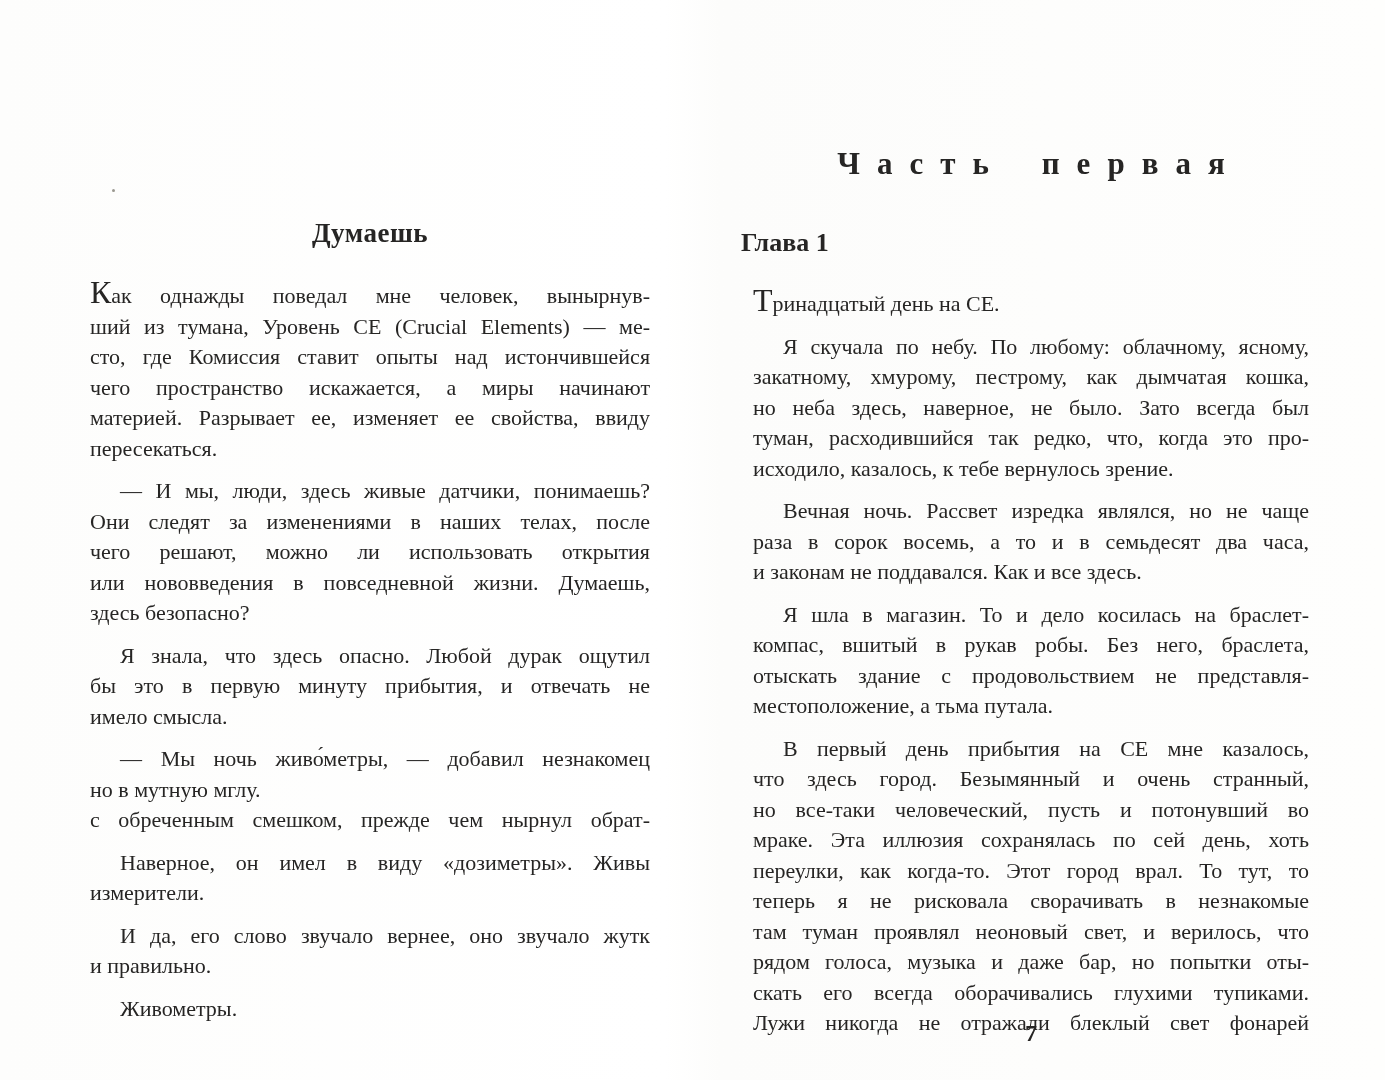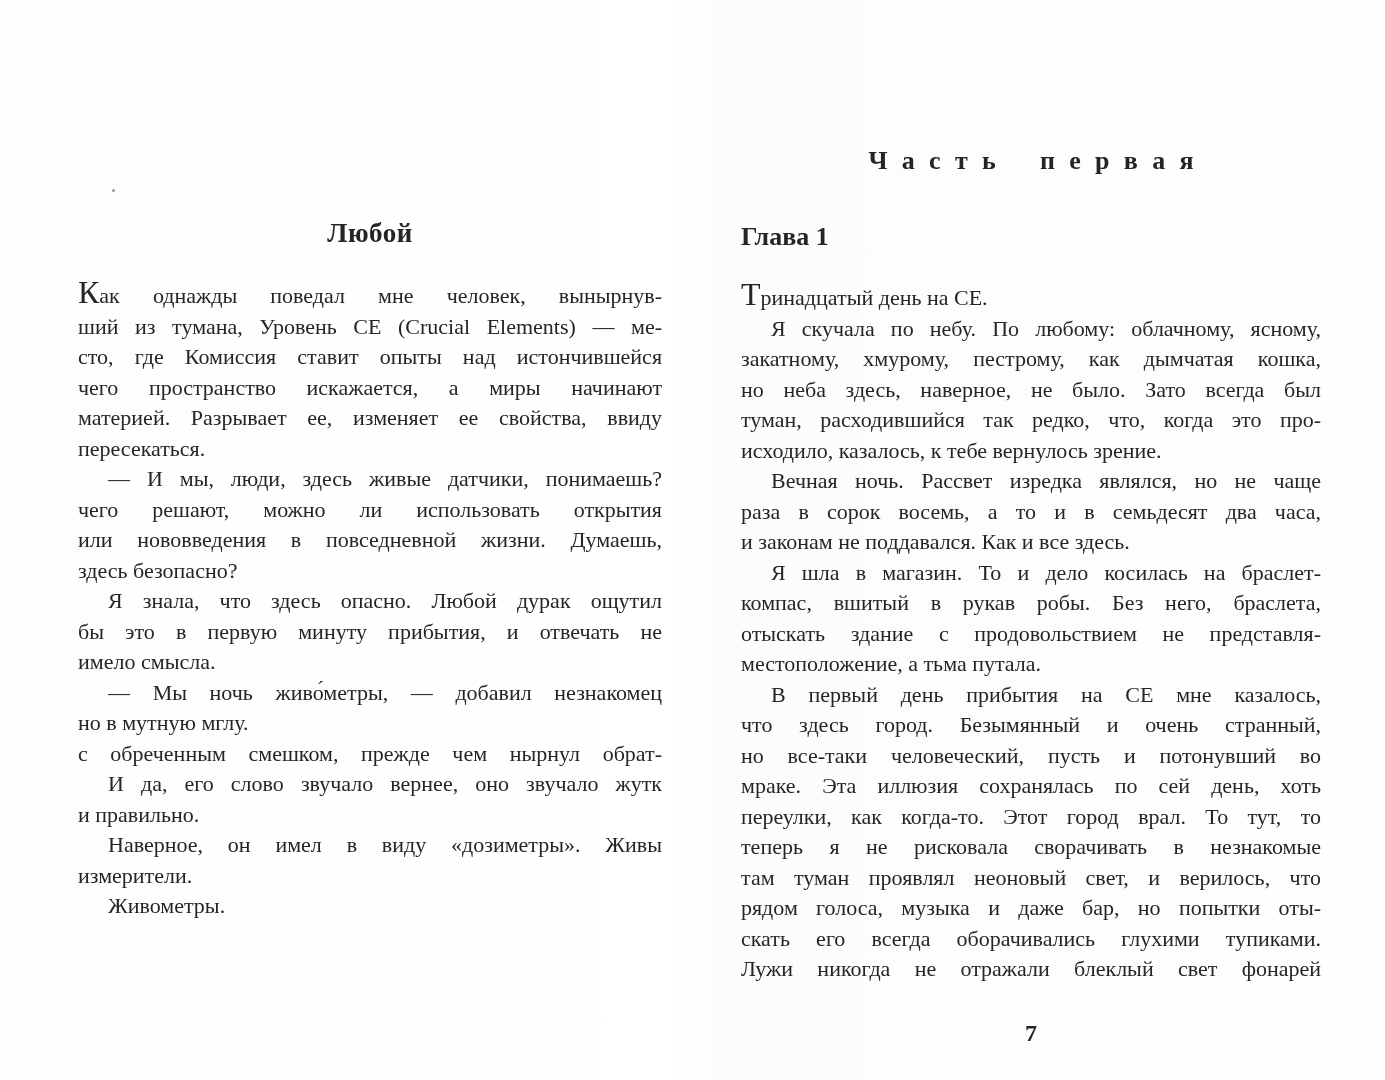--- a/index.html
+++ b/index.html
@@ -24,40 +24,40 @@
   .heading {
     font-weight: bold;
     font-size: 27px;
     text-align: center;
     margin: 0 0 28px 0;
     letter-spacing: 0.5px;
   }
 
   .part-title {
     font-weight: bold;
-    font-size: 26px;
+    font-size: 31px;
     text-align: center;
     letter-spacing: 0.55em;
     text-indent: 0.55em;
     word-spacing: 0.35em;
     margin: 0 0 46px 0;
   }
 
   .chapter-heading {
     font-weight: bold;
     font-size: 26px;
     margin: 0 0 27px 0;
   }
 
   .body-text {
     font-size: 22px;
     line-height: 30.5px;
   }
 
-  .para { margin: 0; }
+  .para { margin: 12px; }
 
   .line { text-align: justify; }
   .line.fill { text-align-last: justify; }
   .line.indent { text-indent: 30px; }
 
   .initial {
     font-size: 32px;
     
   }
 
@@ -83,53 +83,54 @@
   }
 </style>
 </head>
 <body>
 
 <div class="spread">
 
   <div class="scan-speck"></div>
 
   <div class="page page-left">
-    <div class="heading">Любой</div>
+    <div class="heading">Думаешь</div>
     <div class="body-text" id="left-paragraphs">
         <div class="para">
           <div class="line fill"><span class="initial">К</span>ак однажды поведал мне человек, вынырнув-</div>
           <div class="line fill">ший из тумана, Уровень СЕ (Crucial Elements) — ме-</div>
           <div class="line fill">сто, где Комиссия ставит опыты над истончившейся</div>
           <div class="line fill">чего пространство искажается, а миры начинают</div>
           <div class="line fill">материей. Разрывает ее, изменяет ее свойства, ввиду</div>
           <div class="line">пересекаться.</div>
         </div>
         <div class="para">
           <div class="line indent fill">— И мы, люди, здесь живые датчики, понимаешь?</div>
+          <div class="line fill">Они следят за изменениями в наших телах, после</div>
           <div class="line fill">чего решают, можно ли использовать открытия</div>
           <div class="line fill">или нововведения в повседневной жизни. Думаешь,</div>
           <div class="line">здесь безопасно?</div>
         </div>
         <div class="para">
           <div class="line indent fill">Я знала, что здесь опасно. Любой дурак ощутил</div>
           <div class="line fill">бы это в первую минуту прибытия, и отвечать не</div>
           <div class="line">имело смысла.</div>
         </div>
         <div class="para">
           <div class="line indent fill">— Мы ночь живо́метры, — добавил незнакомец</div>
           <div class="line">но в мутную мглу.</div>
           <div class="line fill">с обреченным смешком, прежде чем нырнул обрат-</div>
         </div>
         <div class="para">
+          <div class="line indent fill">Наверное, он имел в виду «дозиметры». Живы</div>
+          <div class="line">измерители.</div>
+        </div>
+        <div class="para">
           <div class="line indent fill">И да, его слово звучало вернее, оно звучало жутк</div>
           <div class="line">и правильно.</div>
-        </div>
-        <div class="para">
-          <div class="line indent fill">Наверное, он имел в виду «дозиметры». Живы</div>
-          <div class="line">измерители.</div>
         </div>
         <div class="para">
           <div class="line indent">Живометры.</div>
         </div>
       </div>
   </div>
 
   <div class="page page-right">
     <div class="part-title">Часть первая</div>
     <div class="chapter-heading">Глава 1</div>

